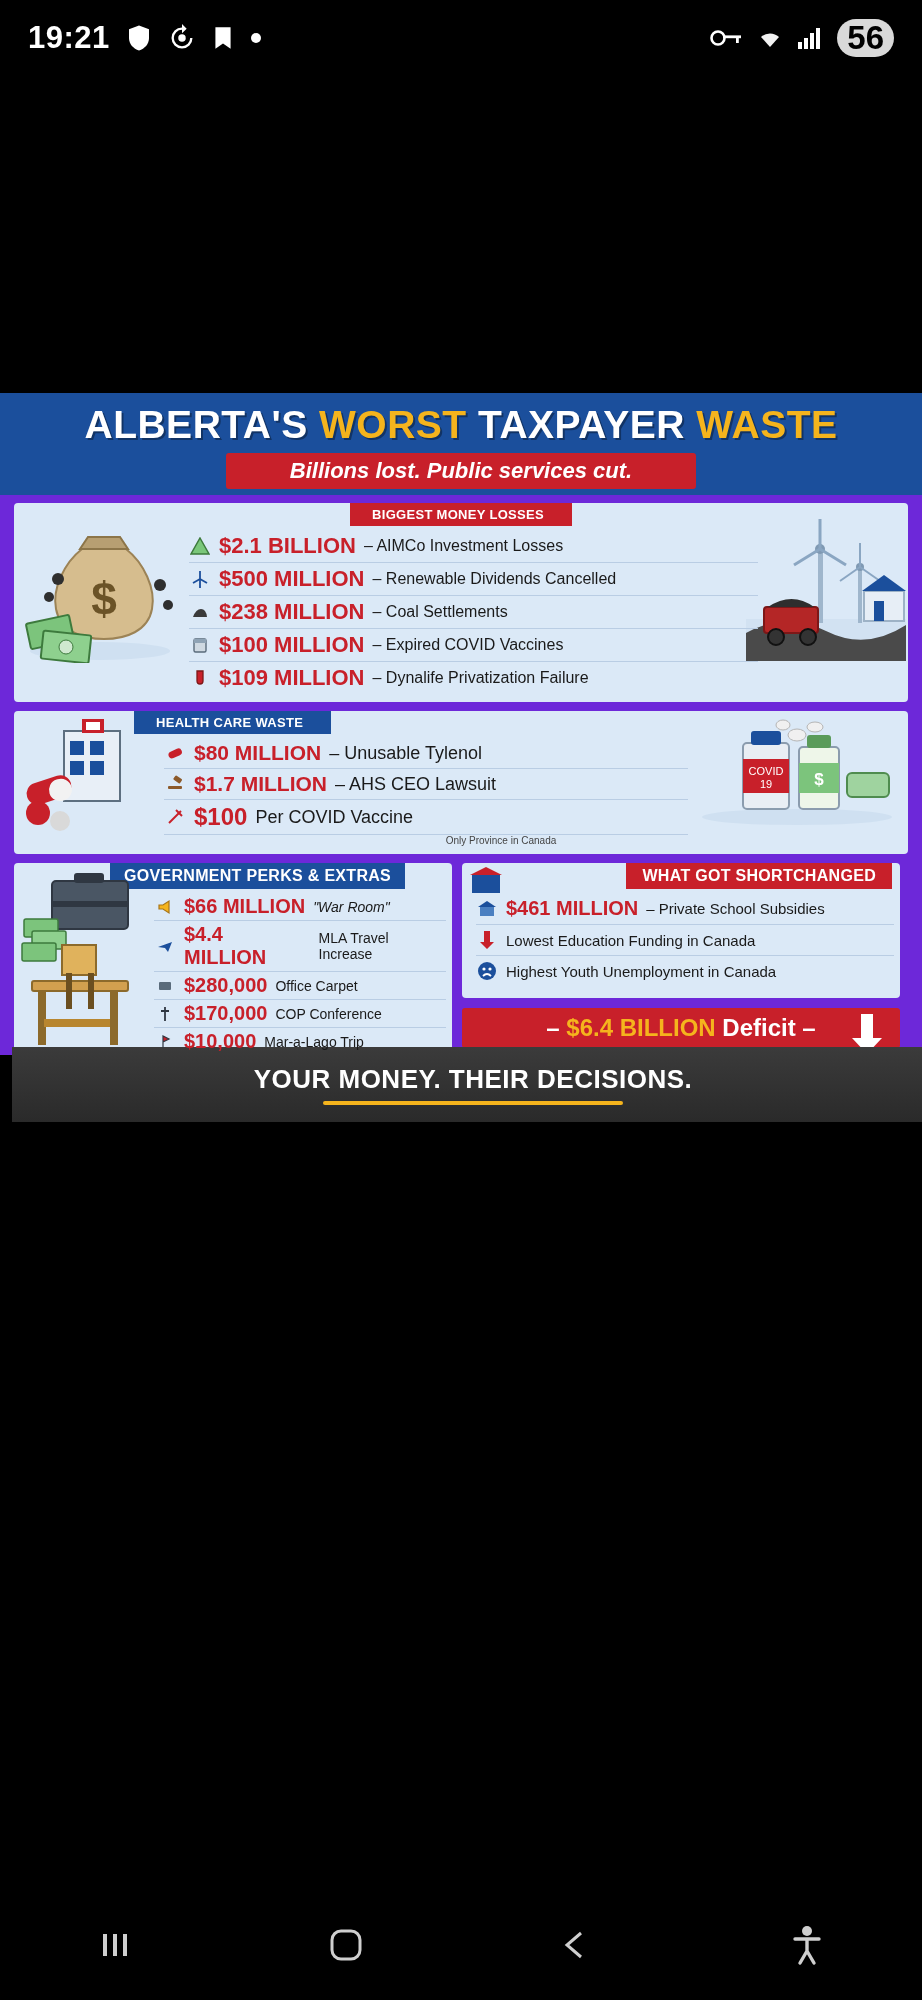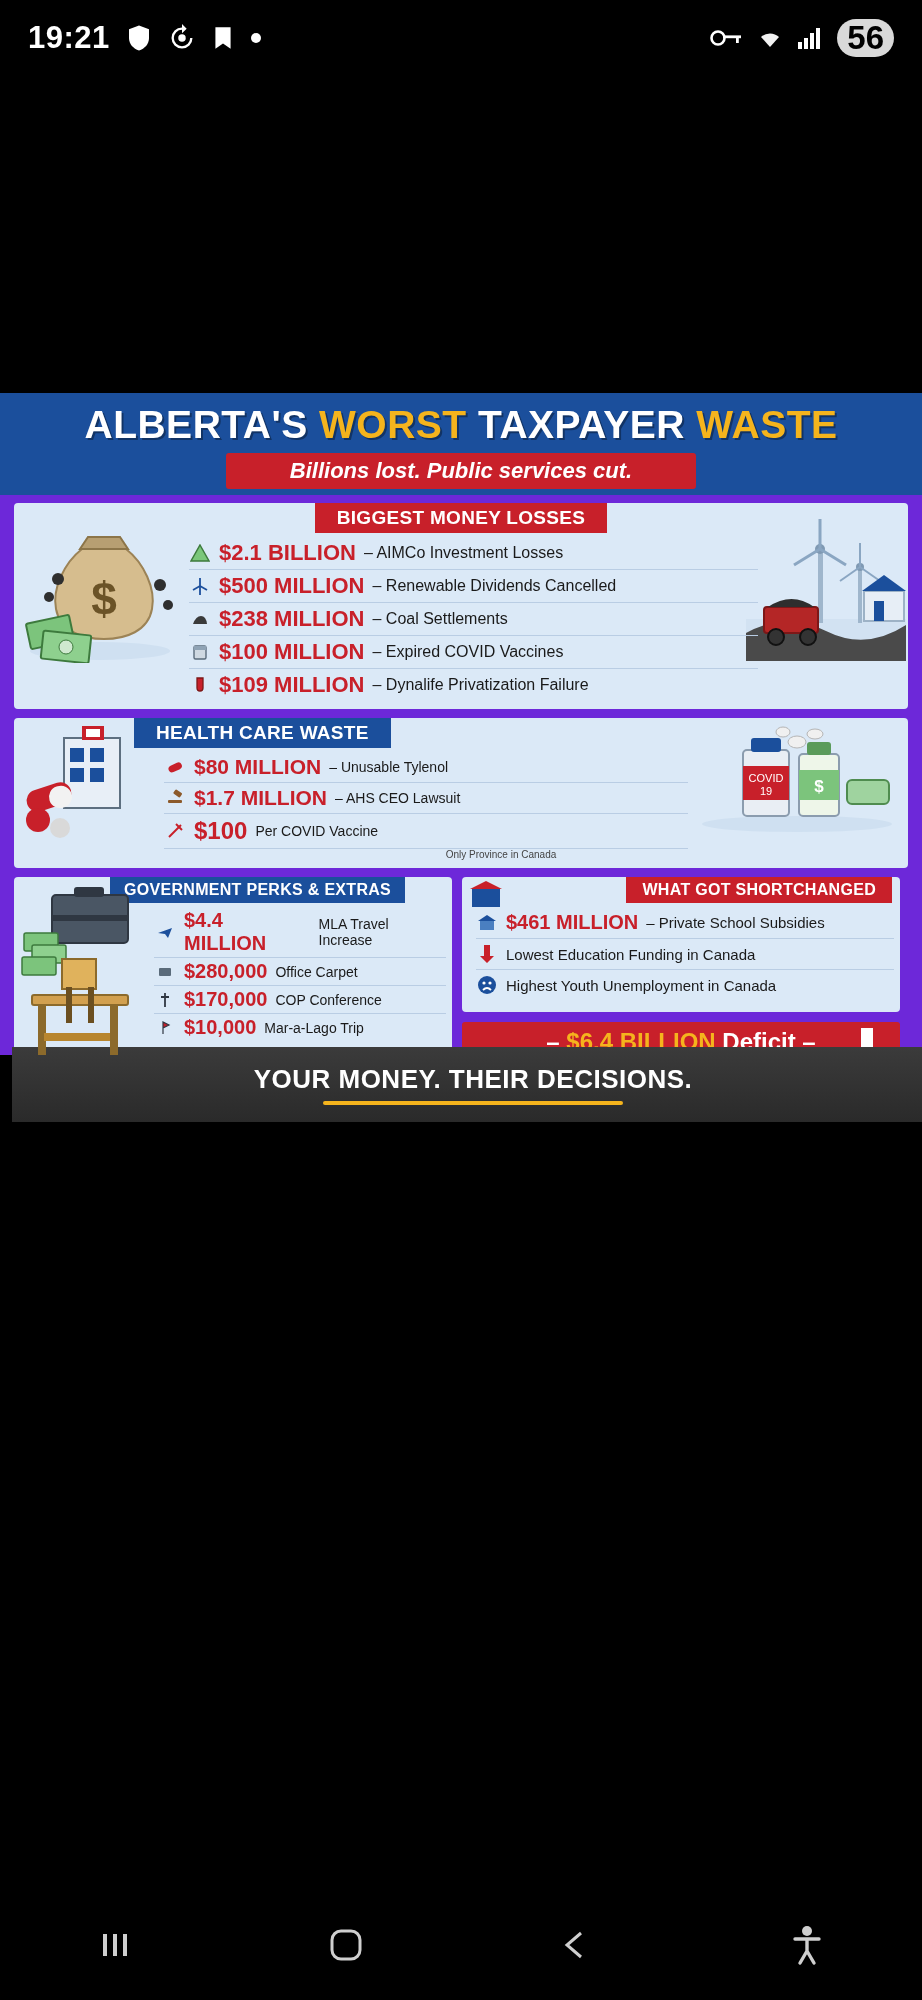--- a/index.html
+++ b/index.html
@@ -67,22 +67,22 @@
 
   .panel {
     position:relative;
     background:#dbe9f7;
     border-radius:4px;
     margin-bottom:9px;
     overflow:hidden;
   }
   .panel-head {
     display:inline-block;
-    color:#fff; font-weight:bold; font-size:19px;
-    padding:4px 22px 4px 22px;
+    color:#fff; font-weight:bold; font-size:13px;
+    padding:4px 28px 4px 22px;
     letter-spacing:0.3px;
   }
   .head-red { background:#c8202a; }
   .head-blue { background:#1b4f9c; }
 
   .panel-head-row { text-align:center; }
 
   .rows { padding:4px 0 8px 0; position:relative; z-index:2; }
   .row {
     display:flex; align-items:center; gap:8px;
@@ -100,21 +100,21 @@
   
   #panel-losses .rows { margin-left:175px; margin-right:150px; }
   #panel-losses .row .amt { font-size:22px; }
   #panel-losses .row .lbl { font-size:16px; }
   #panel-losses .row { border-bottom:1px solid #b9cde4; padding:3px 0; }
   #panel-losses .row:last-child { border-bottom:none; }
 
   
   #panel-health .rows { margin-left:150px; margin-right:220px; }
   #panel-health .row .amt { font-size:21px; }
-  #panel-health .row .lbl { font-size:14px; }
+  #panel-health .row .lbl { font-size:18px; }
   #panel-health .row { border-bottom:1px solid #b9cde4; padding:3px 0; }
   #panel-health .row:last-child { border-bottom:none; }
   .note { font-size:10px; color:#444; text-align:center; margin-left:150px; }
 
   .two-col { display:flex; gap:10px; }
   .col-left { width:438px; }
   .col-right { width:438px; }
 
   #panel-perks .rows { margin-left:140px; margin-right:6px; }
   #panel-perks .row .amt { font-size:20px; }
@@ -461,20 +461,29 @@
                 </g>
               </svg>
             </div>
             <div>
               <span class="panel-head head-blue" style="margin-left:96px; font-size:16px; padding:4px 14px;">GOVERNMENT PERKS &amp; EXTRAS</span>
             </div>
             <div class="rows">
               <div class="row">
                 <span class="bullet">
                   <svg width="16" height="16" viewBox="0 0 16 16">
+                      <path d="M2 6h4l6-4v12l-6-4H2z" fill="#f5b41d" stroke="#a8761a" stroke-width="1.2"></path>
+                    </svg>
+                </span>
+                <span class="amt">$66 MILLION</span>
+                <span class="lbl" style="font-style:italic;">"War Room"</span>
+              </div>
+              <div class="row">
+                <span class="bullet">
+                  <svg width="16" height="16" viewBox="0 0 16 16">
                       <path d="M1 9l14-5-4 10-3-4z" fill="#1b4f9c"></path>
                     </svg>
                 </span>
                 <span class="amt">$4.4 MILLION</span>
                 <span class="lbl small">MLA Travel Increase</span>
               </div>
               <div class="row">
                 <span class="bullet">
                   <svg width="16" height="16" viewBox="0 0 16 16">
                       <rect x="2" y="4" width="12" height="8" rx="1" fill="#5a6b7b"></rect>

